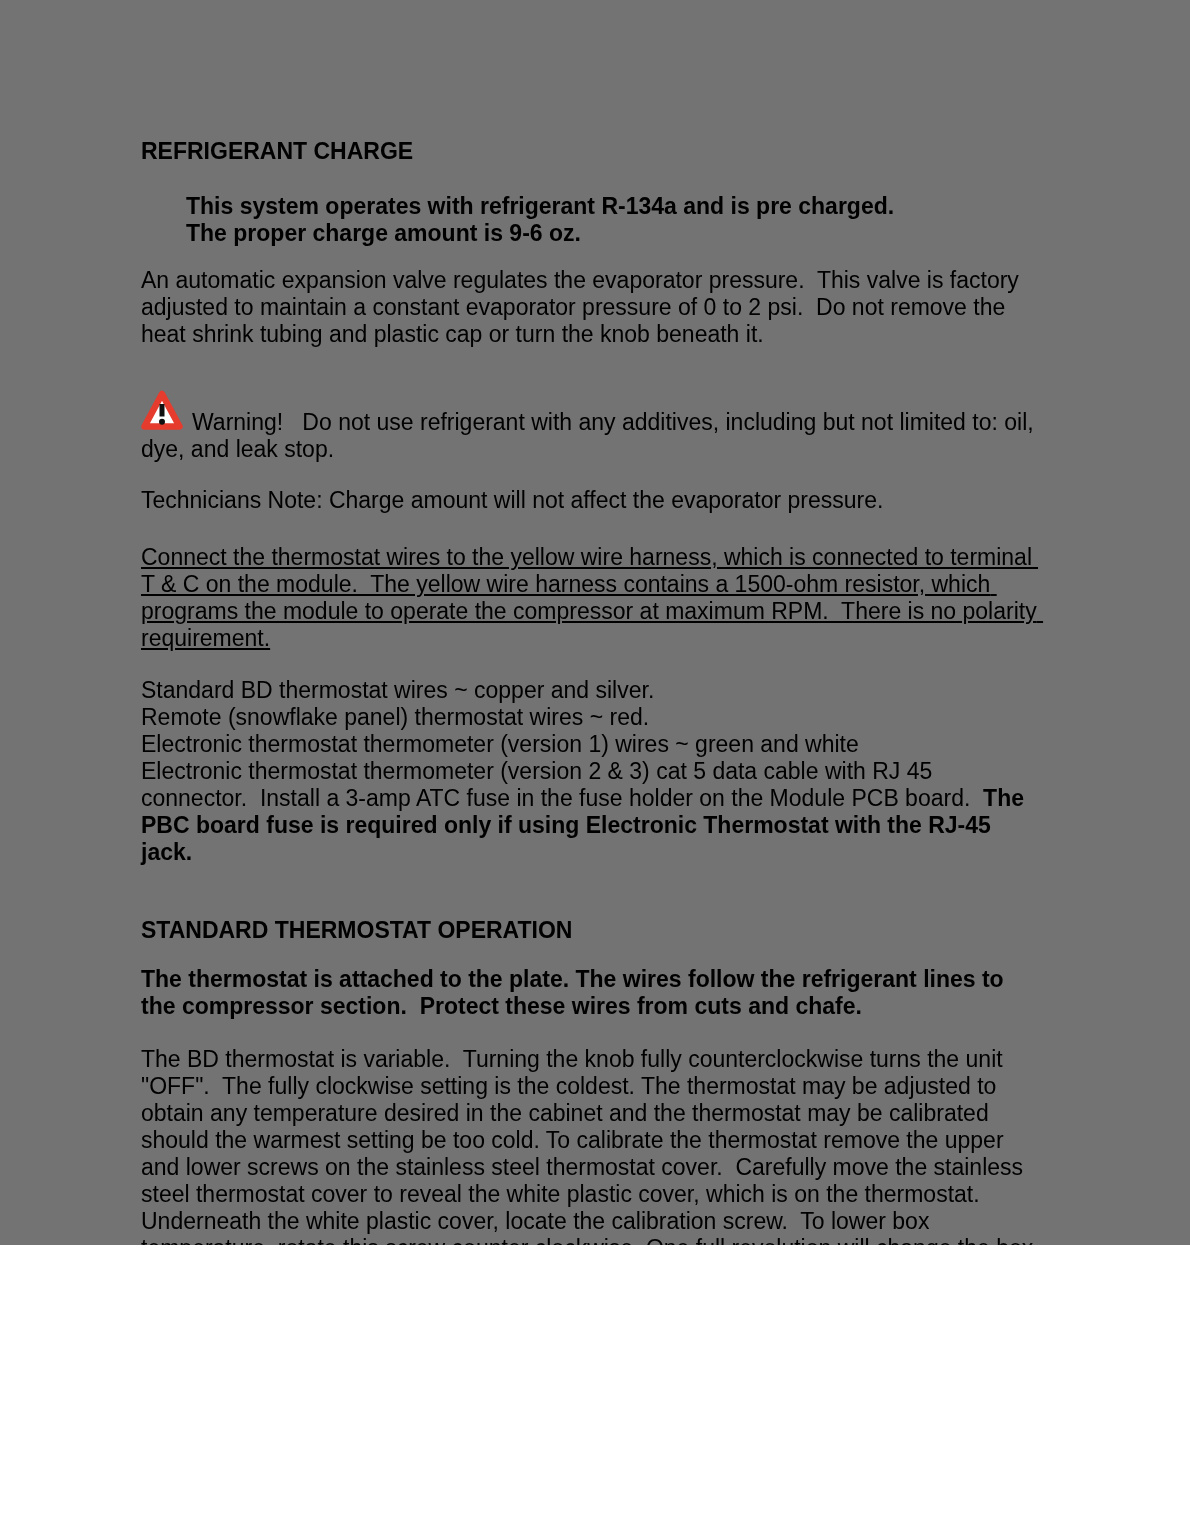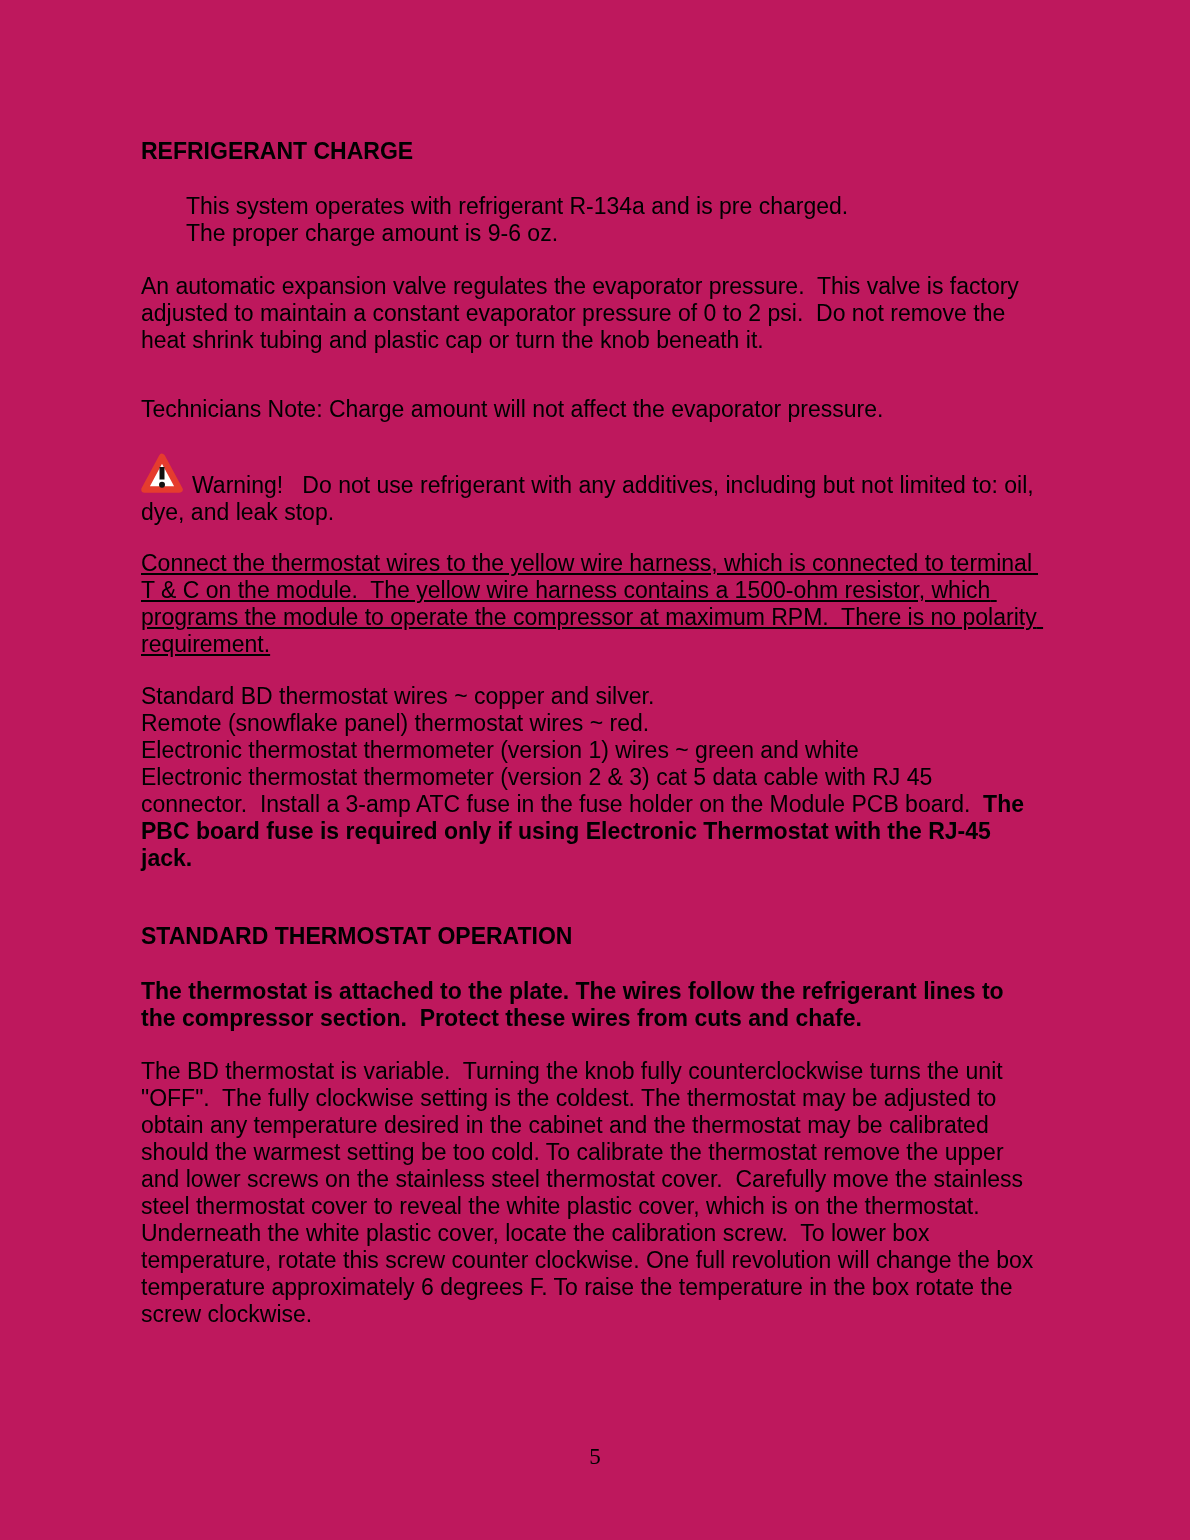--- a/index.html
+++ b/index.html
@@ -2,22 +2,22 @@
 <html><head>
 <meta charset="utf-8">
 <style>
   * { margin: 0; padding: 0; box-sizing: border-box; }
   html, body { background: #ffffff; }
   body { width: 1190px; }
 
   .page {
     position: relative;
     width: 1190px;
-    height: 1540px;
-    background: #be185d;
+    height: 1245px;
+    background: #737373;
     color: #000000;
     font-family: "Liberation Sans", "DejaVu Sans", sans-serif;
     font-size: 23px;
     line-height: 27px;
     overflow: hidden;
     padding-left: 24px;
   }
 
   .content {
     position: absolute;
@@ -27,28 +27,28 @@
   }
 
   .heading {
     font-size: 23px;
     line-height: 27px;
     font-weight: bold;
     white-space: pre-wrap;
   }
   .h-refrigerant { margin-bottom: 28px; }
   .h-wiring      { margin-bottom: 27px; }
-  .h-operation   { margin-bottom: 28px; }
+  .h-operation   { margin-bottom: 22px; }
 
   .para { white-space: pre-wrap; }
 
   .charge-note {
-    font-weight: normal;
+    font-weight: bold;
     margin-left: 45px;
-    margin-bottom: 26px;
+    margin-bottom: 20px;
   }
 
   .para-valve    { margin-bottom: 42px; }
   .para-technote { margin-bottom: 30px; }
   .warning-para  { margin-bottom: 24px; }
   .para-connect  { margin-bottom: 25px; text-decoration: underline; }
   .wire-list     { margin-bottom: 51px; }
   .para-plate    { margin-bottom: 26px; font-weight: bold; }
 
   .warn-icon {
@@ -83,27 +83,27 @@
 
     <div class="heading h-refrigerant">REFRIGERANT CHARGE</div>
 
     <div class="charge-note">
         <div>This system operates with refrigerant R-134a and is pre charged.</div>
         <div>The proper charge amount is 9-6 oz.</div>
       </div>
 
     <p class="para para-valve">An automatic expansion valve regulates the evaporator pressure.  This valve is factory adjusted to maintain a constant evaporator pressure of 0 to 2 psi.  Do not remove the heat shrink tubing and plastic cap or turn the knob beneath it.</p>
 
-    <p class="para para-technote">Technicians Note: Charge amount will not affect the evaporator pressure.</p>
-
     <p class="para warning-para"><span class="warn-icon"><svg viewBox="0 0 42 40" xmlns="http://www.w3.org/2000/svg">
             <path d="M21 4 L38.5 36.5 L3.5 36.5 Z" fill="#ffffff" stroke="#e53c2e" stroke-width="6.5" stroke-linejoin="round"></path>
             <line x1="21" y1="14" x2="21" y2="26.5" stroke="#111111" stroke-width="5"></line>
             <circle cx="21" cy="31.8" r="3" fill="#111111"></circle>
           </svg></span><span>Warning!   Do not use refrigerant with any additives, including but not limited to: oil, dye, and leak stop.</span></p>
+
+    <p class="para para-technote">Technicians Note: Charge amount will not affect the evaporator pressure.</p>
 
 
     <p class="para para-connect">Connect the thermostat wires to the yellow wire harness, which is connected to terminal T &amp; C on the module.  The yellow wire harness contains a 1500-ohm resistor, which programs the module to operate the compressor at maximum RPM.  There is no polarity requirement.</p>
 
     <p class="para wire-list"><span>Standard BD thermostat wires ~ copper and silver.</span><br><span>Remote (snowflake panel) thermostat wires ~ red.</span><br><span>Electronic thermostat thermometer (version 1) wires ~ green and white</span><br><span>Electronic thermostat thermometer (version 2 &amp; 3) cat 5 data cable with RJ 45 connector.  Install a 3-amp ATC fuse in the fuse holder on the Module PCB board.  </span><span class="wire-bold">The PBC board fuse is required only if using Electronic Thermostat with the RJ-45 jack.</span></p>
 
     <div class="heading h-operation">STANDARD THERMOSTAT OPERATION</div>
 
     <p class="para para-plate">The thermostat is attached to the plate. The wires follow the refrigerant lines to the compressor section.  Protect these wires from cuts and chafe.</p>
 

